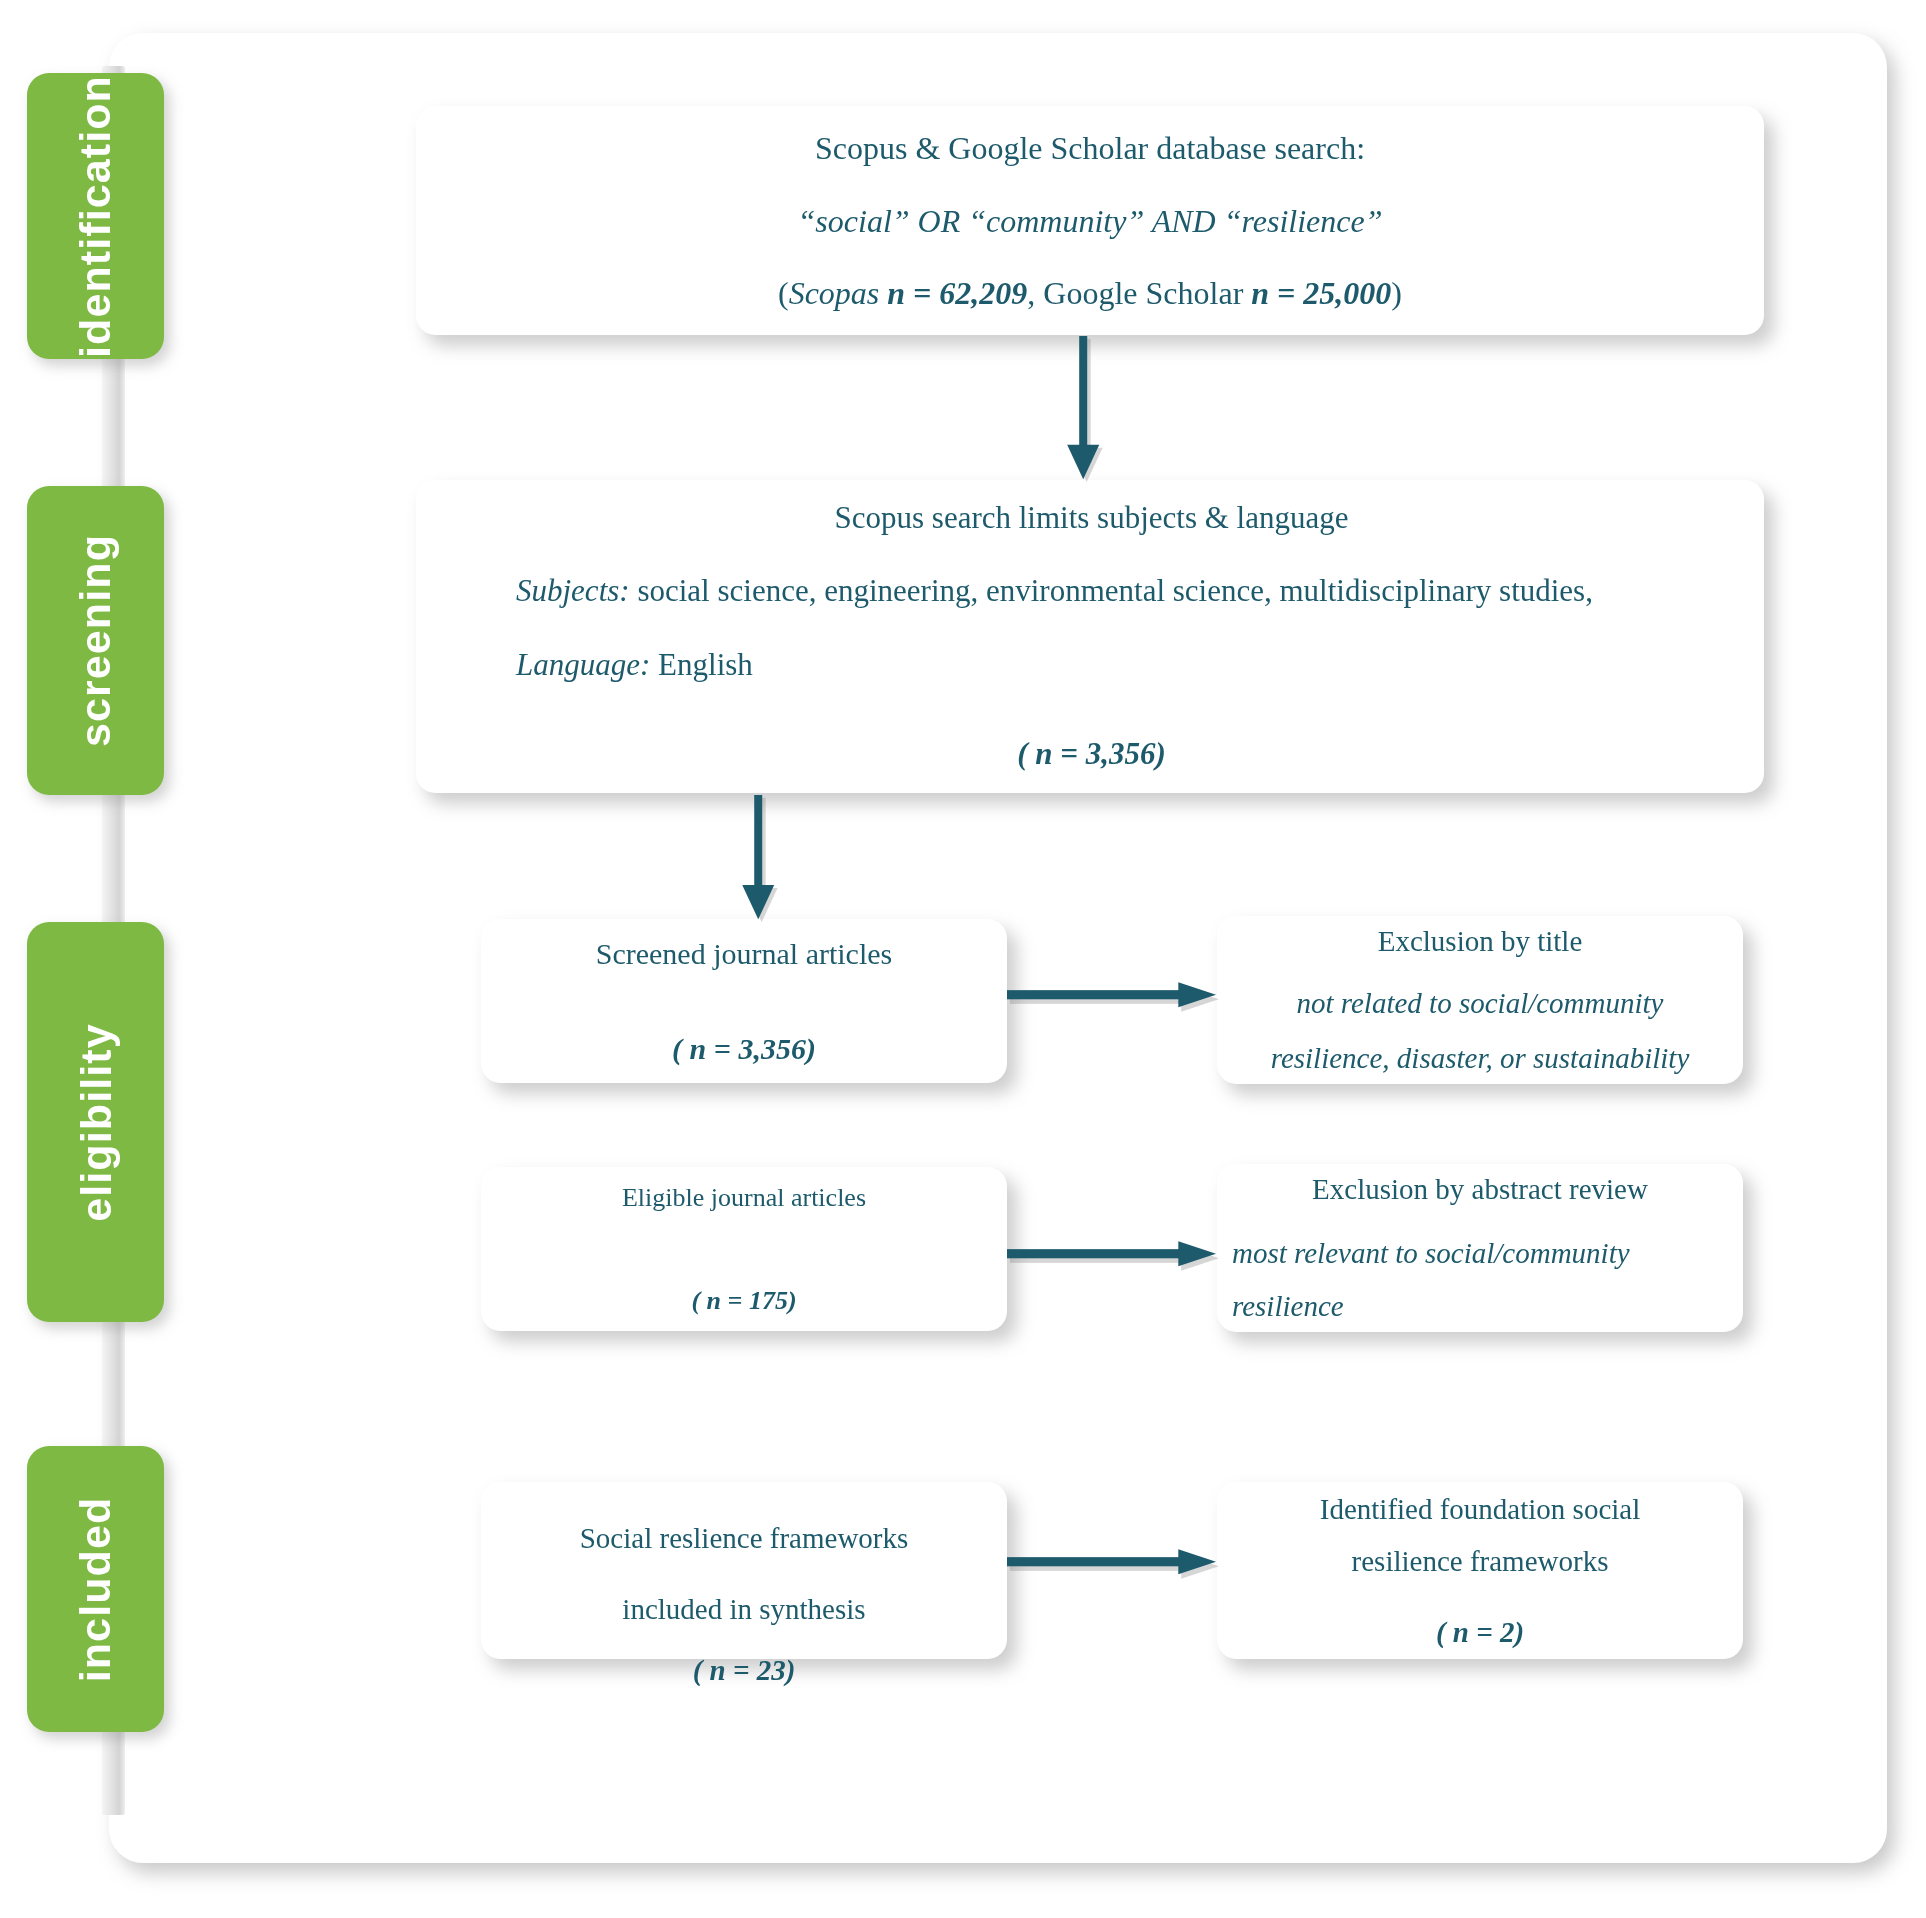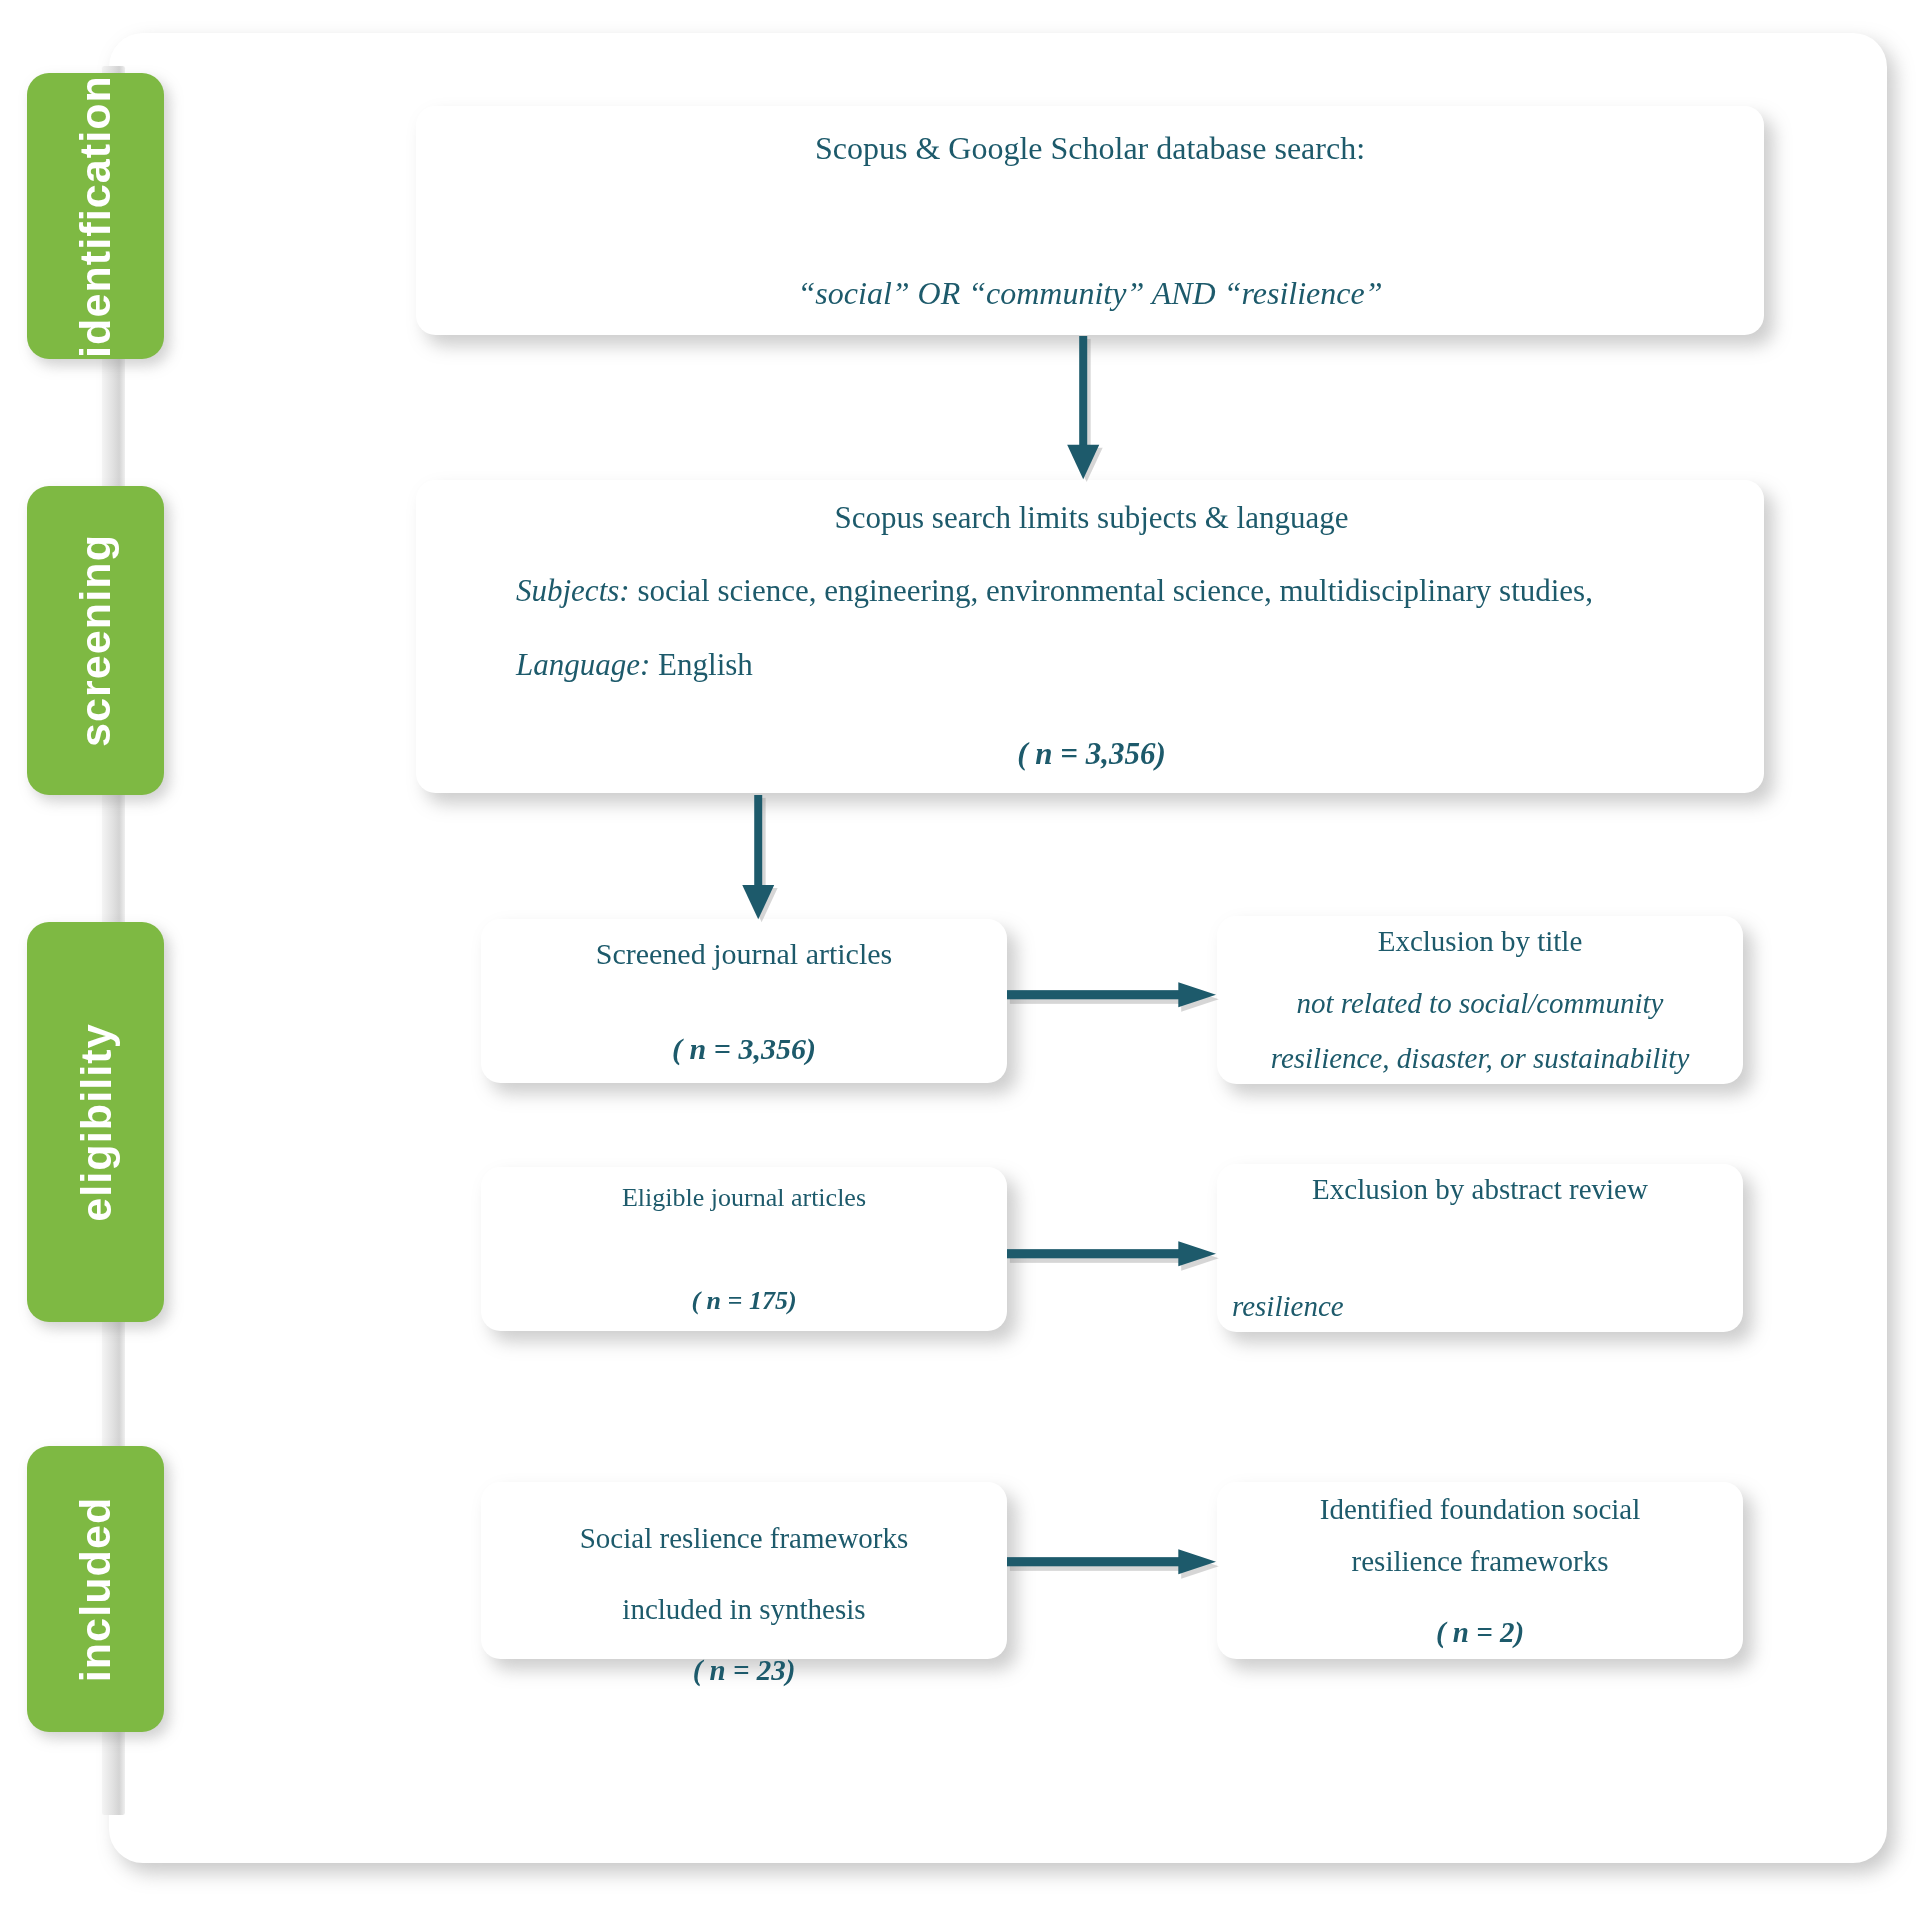--- a/index.html
+++ b/index.html
@@ -187,20 +187,21 @@
   <div class="stage-tab" id="tab-eligibility">
     <span class="tab-label">eligibility</span>
   </div>
   <div class="stage-tab" id="tab-included">
     <span class="tab-label">included</span>
   </div>
 
   <div class="flow-box" id="box-search">
     <div class="line center">Scopus &amp; Google Scholar database search:</div>
     <div class="line center ital">“social” OR “community” AND “resilience”</div>
+    <div class="line center"><span>(</span><span class="ital">Scopas </span><span class="nvar">n = 62,209</span><span>, Google Scholar </span><span class="nvar">n = 25,000</span><span>)</span></div>
   </div>
 
   <div class="flow-box" id="box-limits">
     <div class="line title-line">Scopus search limits subjects &amp; language</div>
     <div class="line subj-line"><span class="ital">Subjects:</span><span> social science, engineering, environmental science, multidisciplinary studies,</span></div>
     <div class="line lang-line"><span class="ital">Language:</span><span> English</span></div>
     <div class="line n-line bolditl">( n = 3,356)</div>
   </div>
 
   <div class="flow-box" id="box-screened">
@@ -214,20 +215,21 @@
     <div class="line center ital">resilience, disaster, or sustainability</div>
   </div>
 
   <div class="flow-box" id="box-eligible">
     <div class="line center">Eligible journal articles</div>
     <div class="line center bolditl">( n = 175)</div>
   </div>
 
   <div class="flow-box" id="box-excl-abstract">
     <div class="line center hd">Exclusion by abstract review</div>
+    <div class="line left ital">most relevant to  social/community</div>
     <div class="line left ital">resilience</div>
   </div>
 
   <div class="flow-box" id="box-included">
     <div class="line center">Social reslience frameworks</div>
     <div class="line center">included in synthesis</div>
     <div class="line center bolditl n-line">( n = 23)</div>
   </div>
 
   <div class="flow-box" id="box-identified">

